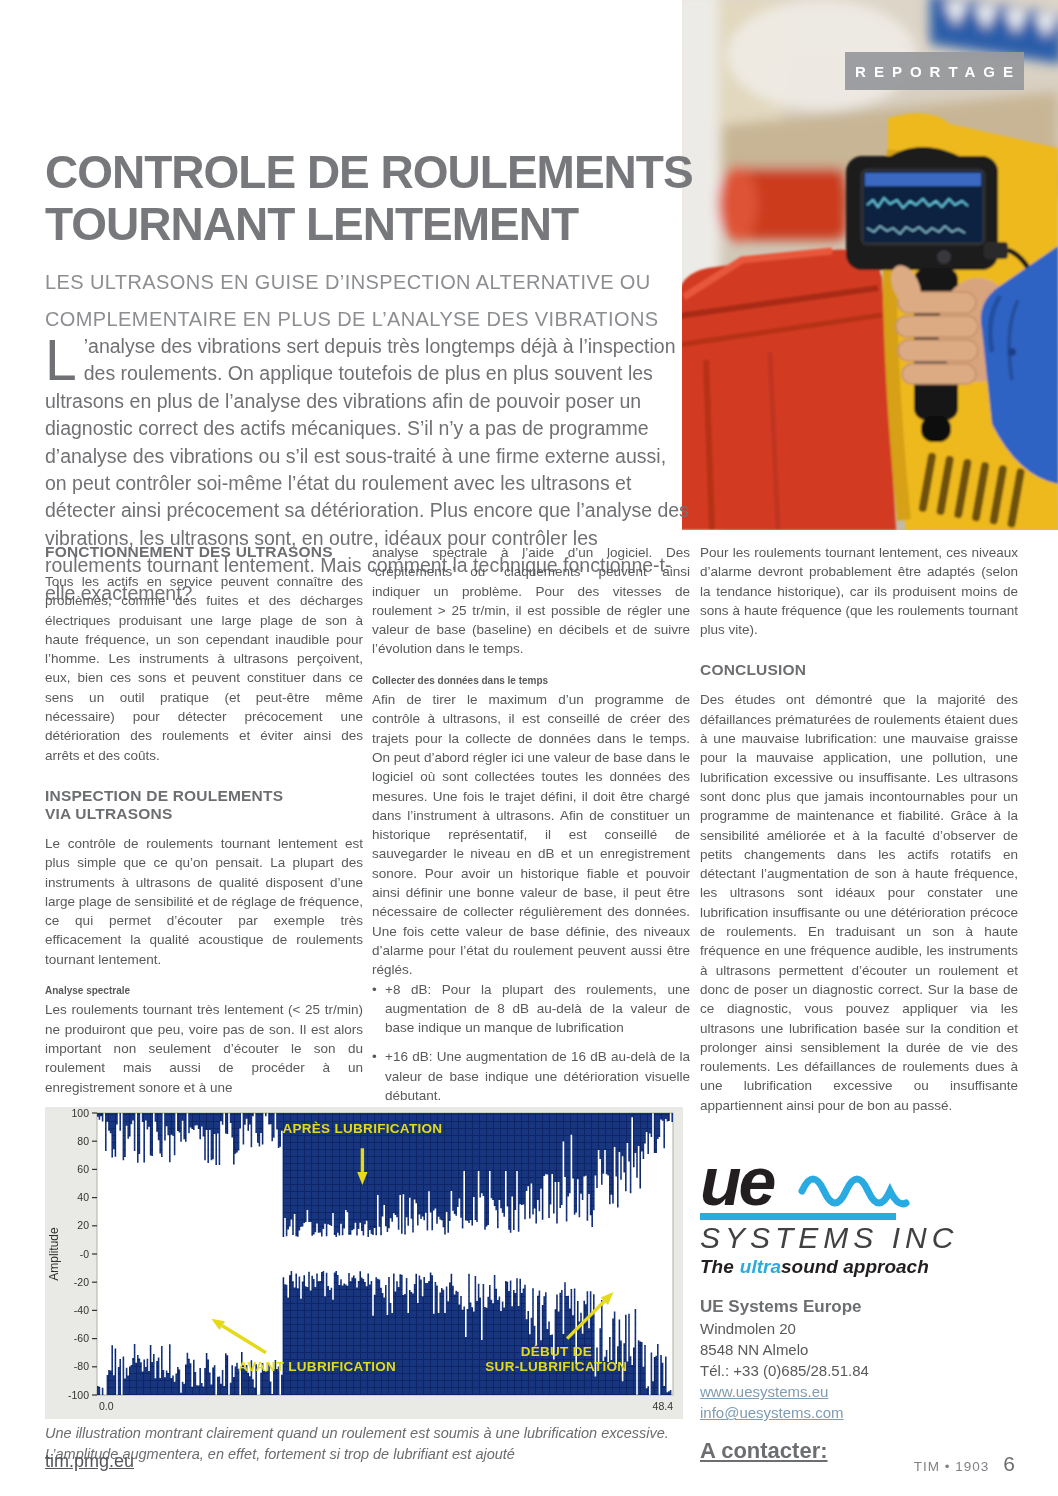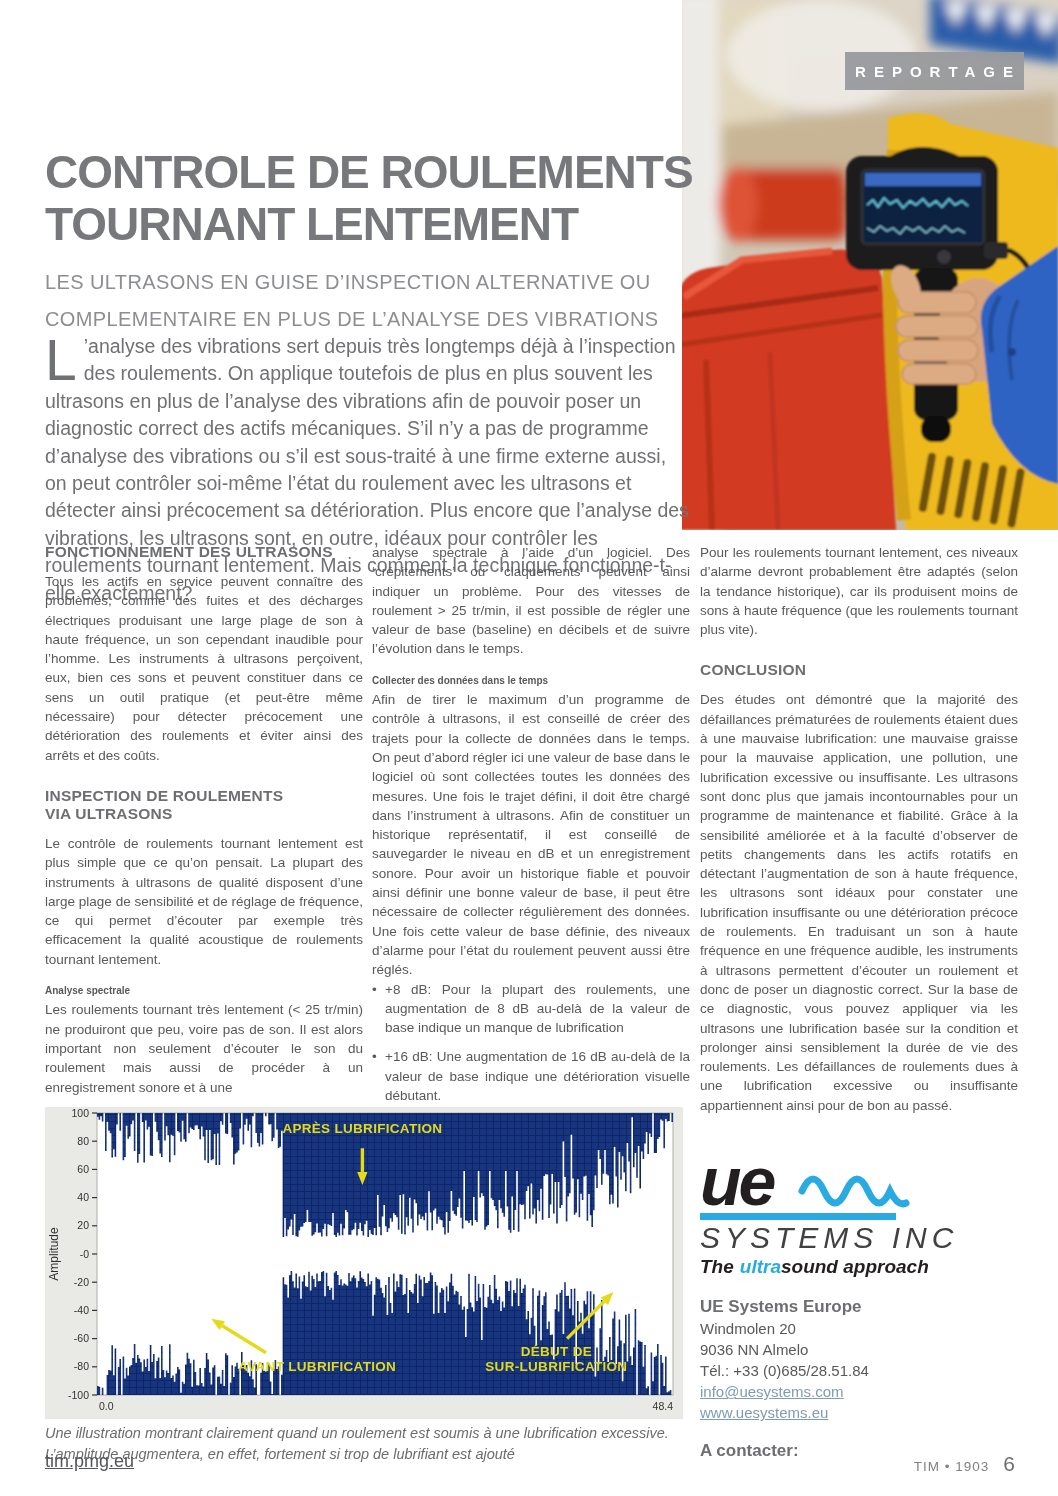--- a/index.html
+++ b/index.html
@@ -32,21 +32,21 @@
   .col p{margin:0 0 10px;}
   .sub-h{font-weight:bold;font-size:10px;color:#58595b;margin:12px 0 0;text-align:left;}
   .bullet{position:relative;padding-left:13px;margin:0;}
   .bullet::before{content:"\2022";position:absolute;left:0;top:0;}
 
   
   .logo-block{margin-top:34px;text-align:left;}
   .contact{text-align:left;font-size:15px;line-height:21px;color:#58595b;margin-top:10px;}
   .contact .org{font-size:17px;font-weight:bold;color:#6d6e71;line-height:22px;}
   .link{color:#7e9cb4;text-decoration:underline;cursor:pointer;}
-  .contact-heading{font-size:17px;font-weight:bold;color:#6d6e71;margin-top:16px;line-height:24px;}
+  .contact-heading{font-size:22px;font-weight:bold;color:#6d6e71;margin-top:16px;line-height:24px;text-decoration:underline;}
 
   
   .chart-box{position:absolute;left:45px;top:1107px;width:638px;height:312px;}
   .caption{position:absolute;left:45px;top:1423px;width:652px;font-style:italic;
            font-size:14.5px;line-height:21px;color:#6b6c6f;}
 
   
   .footer-site{position:absolute;left:45px;top:1451px;font-size:18px;color:#55565a;
                text-decoration:underline;cursor:pointer;text-align:right;}
   .footer-right{position:absolute;right:43px;top:1452px;display:flex;align-items:baseline;gap:14px;}
@@ -175,24 +175,24 @@
         <path d="M102 42 q11 -24 22 0 t22 0 t22 0 t22 0 q8 16 16 12" stroke="#29abe2" stroke-width="7" fill="none" stroke-linecap="round"></path>
         <rect x="0" y="64" width="196" height="7" fill="#29abe2"></rect>
         <text x="0" y="99" font-family="Liberation Sans, sans-serif" font-size="30" font-style="italic" fill="#414042" style="letter-spacing:5px">SYSTEMS INC</text>
         <text x="0" y="124" font-family="Liberation Sans, sans-serif" font-size="19" font-weight="bold" font-style="italic"><tspan fill="#231f20">The</tspan><tspan dx="6" fill="#29abe2">ultra</tspan><tspan fill="#231f20">sound approach</tspan></text>
       </svg>
     </div>
 
     <div class="contact">
       <div class="org">UE Systems Europe</div>
       <div>Windmolen 20</div>
-      <div>9036 NN Almelo</div>
+      <div>8548 NN Almelo</div>
       <div>Tél.: +33 (0)685/28.51.84</div>
+      <div><span class="link">www.uesystems.eu</span></div>
       <div><span class="link">info@uesystems.com</span></div>
-      <div><span class="link">www.uesystems.eu</span></div>
       <div class="contact-heading">A contacter:</div>
     </div>
   </div>
 
   <div class="chart-box">
     <svg id="wave-chart" width="638" height="312">
         <defs>
           <pattern id="gridpat" width="7" height="7" patternUnits="userSpaceOnUse">
             <rect width="7" height="7" fill="#18367f"></rect>
             <path d="M0 .5H7M.5 0V7" stroke="#0e2666" stroke-width="1"></path>

